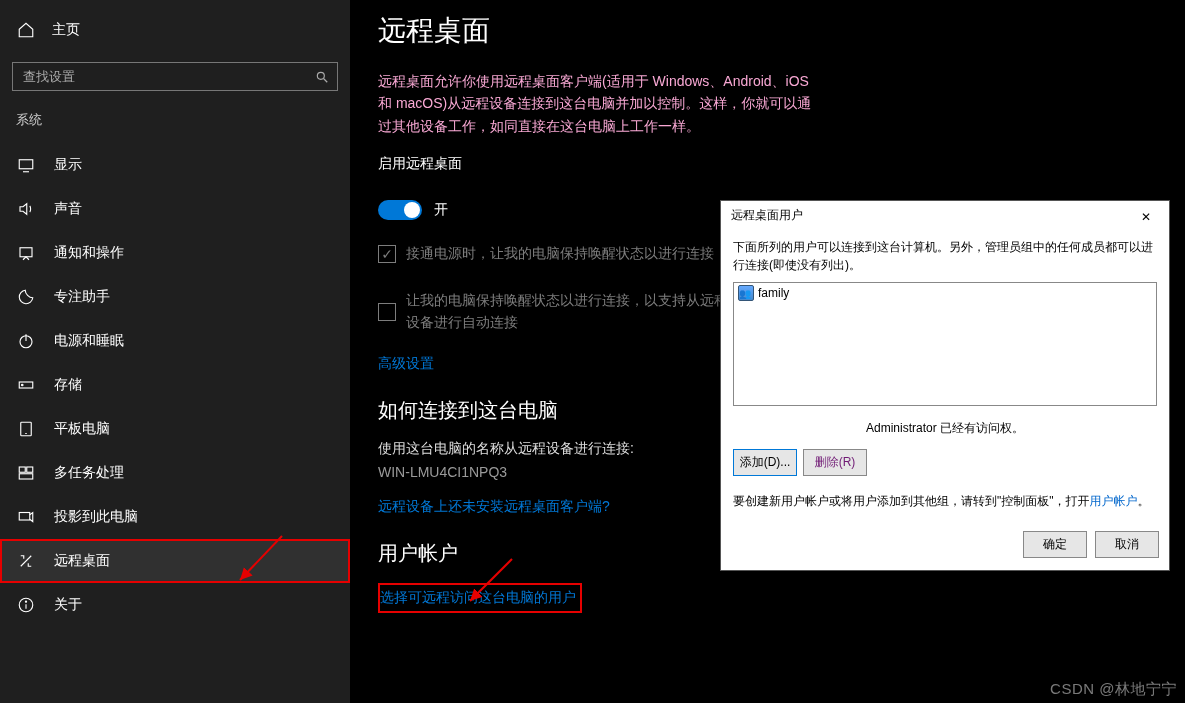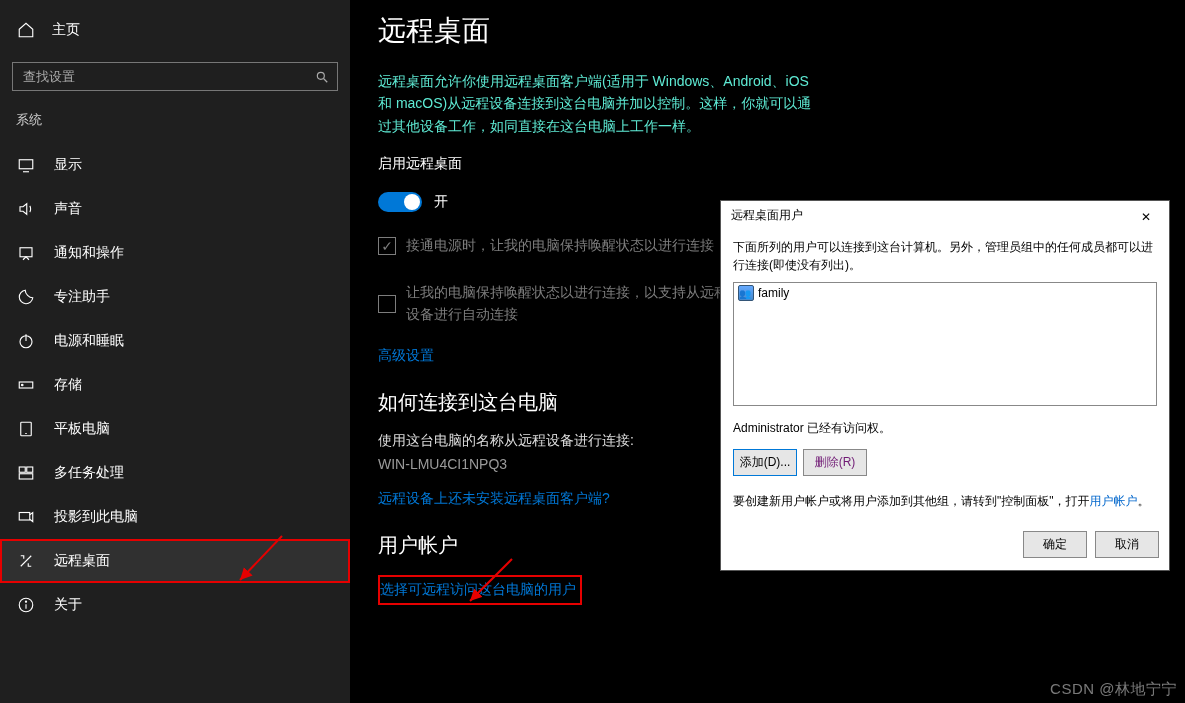--- a/index.html
+++ b/index.html
@@ -18,22 +18,22 @@
   .nav { list-style: none; }
   .nav li { display: flex; align-items: center; gap: 18px; padding: 12px 16px; cursor: default; }
   .nav li .icon { width: 20px; height: 20px; display: flex; align-items: center; justify-content: center; flex: 0 0 20px; }
   .nav li.selected { background: #303030; outline: 2px solid #e60000; outline-offset: -2px; }
   .nav li.selected .icon, .nav li.selected span { color: #fff; }
   .nav li span.label { font-size: 14px; color: #fff; }
 
   
   .main { flex: 1; background: #000; padding: 12px 0 0 28px; overflow: hidden; position: relative; }
   .page-title { font-size: 28px; font-weight: 400; margin-bottom: 20px; }
-  .desc { color: #5eead4; max-width: 440px; line-height: 1.6; font-size: 14px; margin-bottom: 18px; }
-  .field-label { font-size: 14px; color: #fff; margin-bottom: 19px; }
+  .desc { color: #f9a8d4; max-width: 440px; line-height: 1.6; font-size: 14px; margin-bottom: 18px; }
+  .field-label { font-size: 14px; color: #fff; margin-bottom: 27px; }
   .toggle-row { display: flex; align-items: center; gap: 12px; margin-bottom: 22px; }
   .toggle { width: 44px; height: 20px; border-radius: 10px; background: #0078d7; position: relative; }
   .toggle .knob { position: absolute; right: 2px; top: 2px; width: 16px; height: 16px; background: #fff; border-radius: 50%; }
   .check-row { display: flex; align-items: center; gap: 10px; color: #7d7d7d; font-size: 14px; max-width: 360px; line-height: 1.6; }
   .check-row.top { margin-bottom: 24px; }
   .check-row .box { width: 18px; height: 18px; border: 1.5px solid #7d7d7d; flex: 0 0 18px; margin-top: 2px; display:flex; align-items:center; justify-content:center;}
   .check-row.checked .box::after { content:"✓"; color:#7d7d7d; font-size:14px; line-height:1;}
   .link { color: #0078d7; font-size: 14px; cursor: default; }
   .section-title { font-size: 20px; color: #fff; margin: 24px 0 16px 0; font-weight: 400; }
   .pcname { color: #9a9a9a; margin: 6px 0 18px 0; font-size: 14px; }
@@ -42,21 +42,21 @@
   
   .dialog { position: absolute; top: 200px; left: 720px; width: 450px; background: #fff; color: #000; border: 1px solid #555; box-shadow: 0 4px 20px rgba(0,0,0,0.5); font-size: 12px; }
   .dlg-title { display: flex; align-items: flex-end; justify-content: space-between; padding: 6px 8px 6px 10px; }
   .dlg-title span { font-size: 12px; }
   .dlg-close { width: 30px; text-align: center; font-size: 14px; cursor: default; }
   .dlg-body { padding: 8px 12px 14px 12px; }
   .dlg-desc { line-height: 1.5; margin-bottom: 8px; }
   .userlist { border: 1px solid #888; height: 124px; background: #fff; padding: 2px; margin-bottom: 14px; }
   .userlist .item { display: flex; align-items: center; gap: 4px; padding: 0 2px; font-size: 12px; }
   .userlist .uicon { width: 16px; height: 16px; background: linear-gradient(#6af,#48c); border:1px solid #357; border-radius:2px; display:flex; align-items:center; justify-content:center; font-size:10px; color:#fff;}
-  .admin-note { margin-bottom: 12px; }
+  .admin-note { margin-bottom: 12px; text-align: center; }
   .btn-row { display: flex; gap: 6px; margin-bottom: 16px; }
   .win-btn { border: 1px solid #888; background: #e6e6e6; padding: 4px 0; width: 64px; text-align: center; font-size: 12px; cursor: default; }
   .win-btn.primary { border: 1px solid #0078d7; background:#e6e6e6;}
   .win-btn.disabled { color: #701a75; }
   .create-note { line-height: 1.6; margin-bottom: 6px; }
   .create-note .wlink { color: #0066cc; }
   .dlg-footer { display: flex; justify-content: flex-end; gap: 8px; padding: 0 10px 12px 10px; }
 
   
   .arrow { position: absolute; pointer-events: none; }

